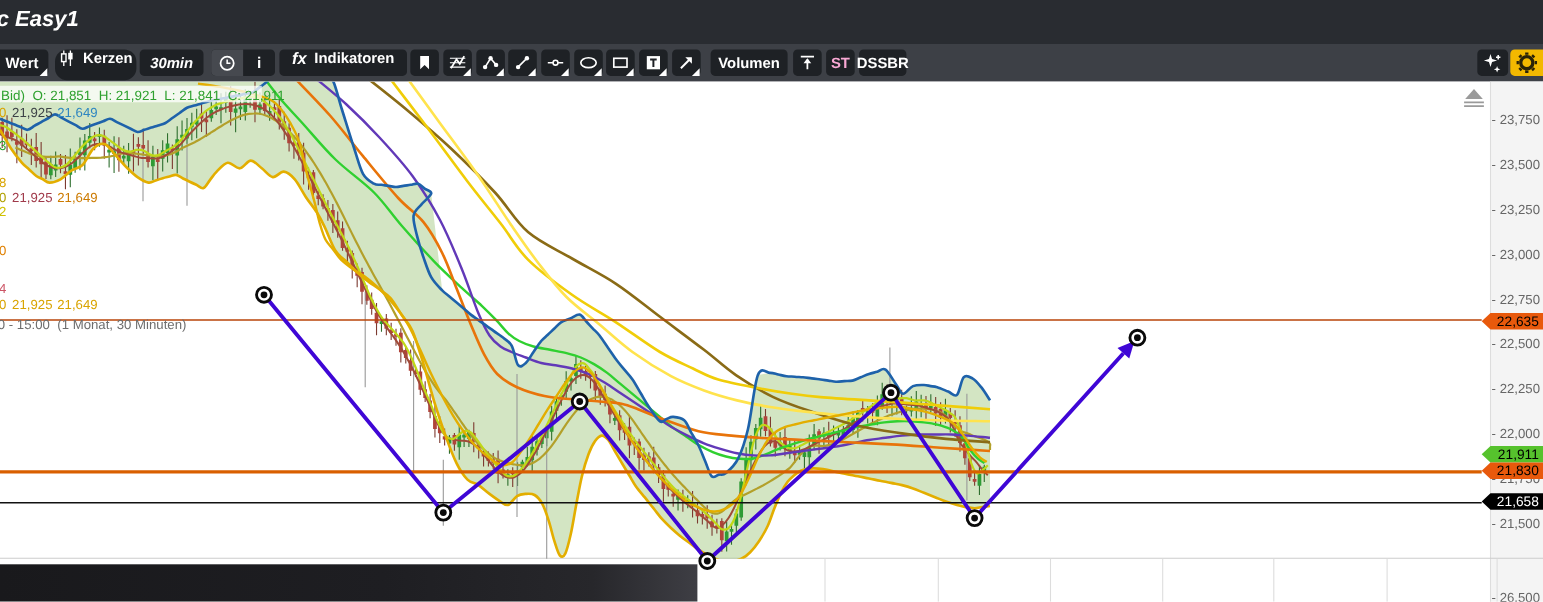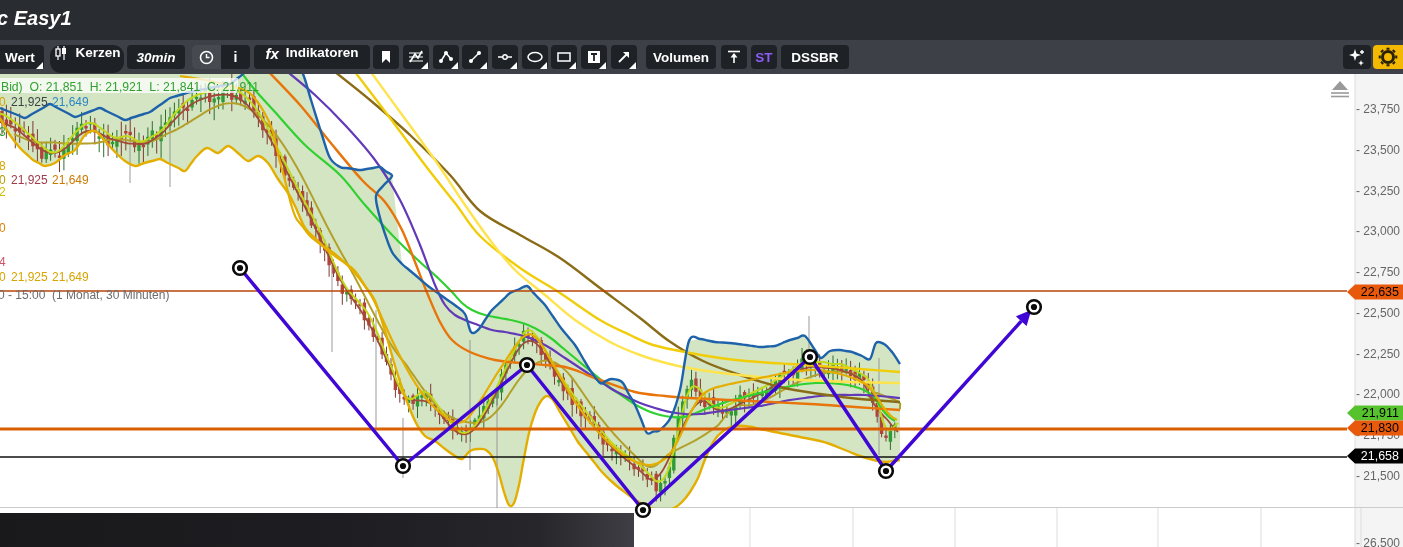--- a/index.html
+++ b/index.html
@@ -95,22 +95,22 @@
     </div>
     <div style="position:absolute;left:629px;top:22px;width:0;height:0;border-left:7px solid transparent;border-bottom:7px solid #fff;"></div>
 <div style="position:absolute;left:646px;top:5px;width:70px;height:24px;background:#1e2125;border-radius:4px;display:flex;align-items:center;justify-content:center;color:#fff;font-size:13.5px;font-weight:bold;">Volumen</div>
 <div style="position:absolute;left:721px;top:5px;width:26px;height:24px;background:#1e2125;border-radius:4px;display:flex;align-items:center;justify-content:center;color:#fff;font-size:13.5px;font-weight:bold;">
       <svg width="18" height="18" viewBox="0 0 18 18">
         <line x1="3" y1="3.5" x2="15" y2="3.5" stroke="#fff" stroke-width="1.6"></line>
         <line x1="9" y1="6" x2="9" y2="15" stroke="#fff" stroke-width="1.6"></line>
         <path d="M9,5 L5.5,9.5 h7 z" fill="#fff"></path>
       </svg>
     </div>
-<div style="position:absolute;left:751px;top:5px;width:26px;height:24px;background:#1e2125;border-radius:4px;display:flex;align-items:center;justify-content:center;color:#8b5cf6;font-size:13.5px;font-weight:bold;">ST</div>
-<div style="position:absolute;left:781px;top:5px;width:68px;height:24px;background:#1e2125;border-radius:4px;display:flex;align-items:center;justify-content:center;color:#fff;font-size:13.5px;font-weight:bold;">DSSBR</div>
+<div style="position:absolute;left:751px;top:5px;width:26px;height:24px;background:#1e2125;border-radius:4px;display:flex;align-items:center;justify-content:center;color:#f9a8d4;font-size:13.5px;font-weight:bold;">ST</div>
+<div style="position:absolute;left:781px;top:5px;width:43px;height:24px;background:#1e2125;border-radius:4px;display:flex;align-items:center;justify-content:center;color:#fff;font-size:13.5px;font-weight:bold;">DSSBR</div>
 <div style="position:absolute;left:1343px;top:5px;width:28px;height:24px;background:#1e2125;border-radius:4px;display:flex;align-items:center;justify-content:center;color:#fff;font-size:13.5px;font-weight:bold;">
       <svg width="20" height="20" viewBox="0 0 20 20">
         <path d="M8,2 L9.4,6.6 L14,8 L9.4,9.4 L8,14 L6.6,9.4 L2,8 L6.6,6.6 Z" fill="#fff"></path>
         <path d="M15,3 v4 M13,5 h4" stroke="#fff" stroke-width="1.4"></path>
         <path d="M14,13 l0.8,2.2 2.2,0.8 -2.2,0.8 -0.8,2.2 -0.8,-2.2 -2.2,-0.8 2.2,-0.8 z" fill="#fff"></path>
       </svg>
     </div>
 <div style="position:absolute;left:1373px;top:5px;width:30px;height:24px;background:#f3b800;border-radius:4px;display:flex;align-items:center;justify-content:center;color:#fff;font-size:13.5px;font-weight:bold;border-radius:4px 0 0 4px;">
       <svg width="22" height="22" viewBox="0 0 22 22">
         <g stroke="#2a2208" stroke-width="3" fill="none">

